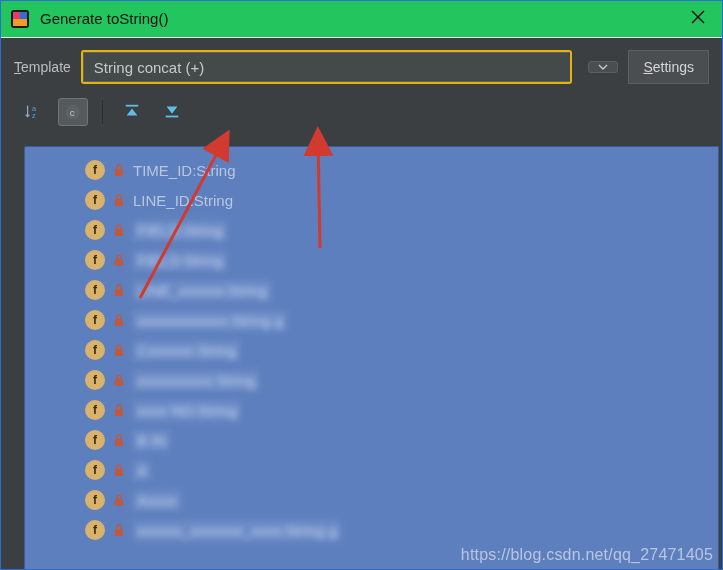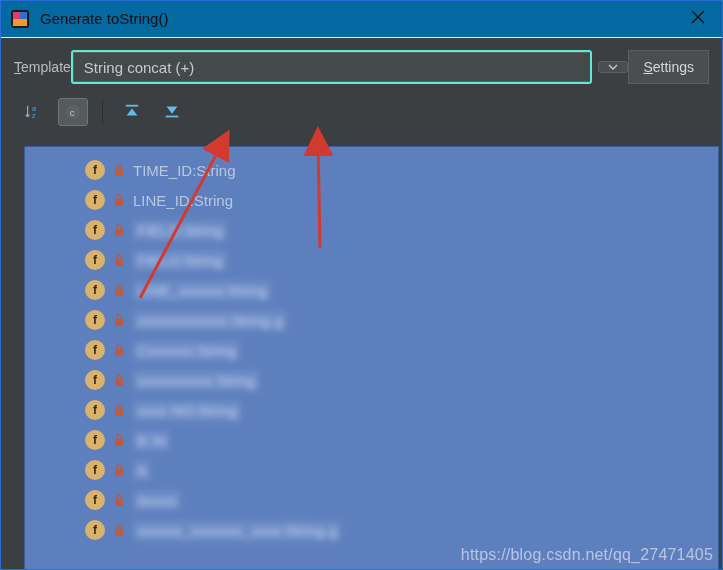--- a/index.html
+++ b/index.html
@@ -1,39 +1,39 @@
 <!DOCTYPE html>
 <html><head>
 <meta charset="utf-8">
 <style>
   * { box-sizing: border-box; margin: 0; padding: 0; font-family: "Segoe UI", Arial, sans-serif; }
   body { width: 723px; height: 570px; background: #fff; overflow: hidden; position: relative; }
 
   
   .titlebar {
-    height: 38px; background: #0369a1; display: flex; align-items: center;
+    height: 38px; background: #22c55e; display: flex; align-items: center;
     padding: 0 10px; border-bottom: 1px solid #eee; position: relative;
   }
   .titlebar .app-icon { width: 20px; height: 20px; margin-right: 10px; }
   .titlebar .title { font-size: 15px; color: #111; }
   .titlebar .close { position: absolute; right: 18px; top: 8px; font-size: 18px; color: #111; cursor: pointer; }
 
   
   .panel { background: #3c3f41; width: 100%; height: calc(100% - 38px); position: relative; }
 
   
   .tmpl-row {
-    display: flex; align-items: center; gap: 0;
+    display: flex; align-items: center; gap: 10px;
     padding: 12px 14px 10px 14px;
   }
   .tmpl-label { color: #bcbcbc; font-size: 14px; }
   .tmpl-label .u { text-decoration: underline; }
   .tmpl-field-wrap {
     flex: 1; display: flex; align-items: stretch; height: 34px;
-    border: 2px solid #5eead4; border-radius: 3px;
+    border: 2px solid #eab308; border-radius: 3px;
   }
   .tmpl-field {
     flex: 1; background: #44494a; color: #c9c9c9; font-size: 15px;
     padding: 0 10px; display: flex; align-items: center; border: 1px solid #5a5f60;
     border-right: none;
   }
   .tmpl-drop {
     width: 30px; background: #4a4e50; border: 1px solid #5a5f60;
     display: flex; align-items: center; justify-content: center; cursor: pointer;
     border-radius: 3px; margin-left: 6px;

